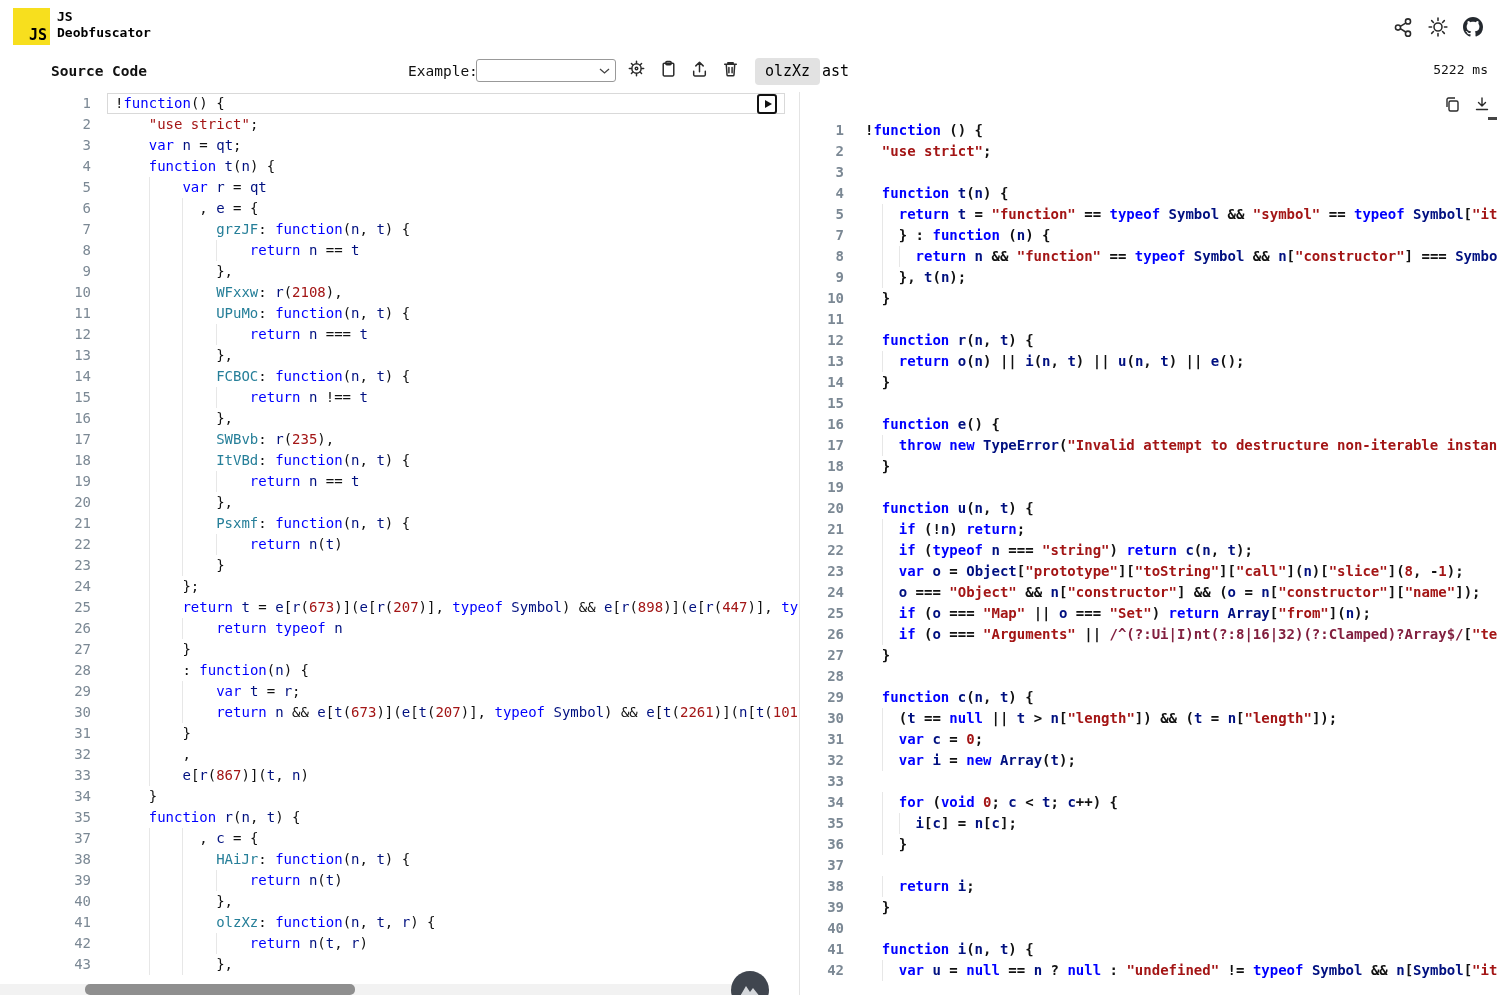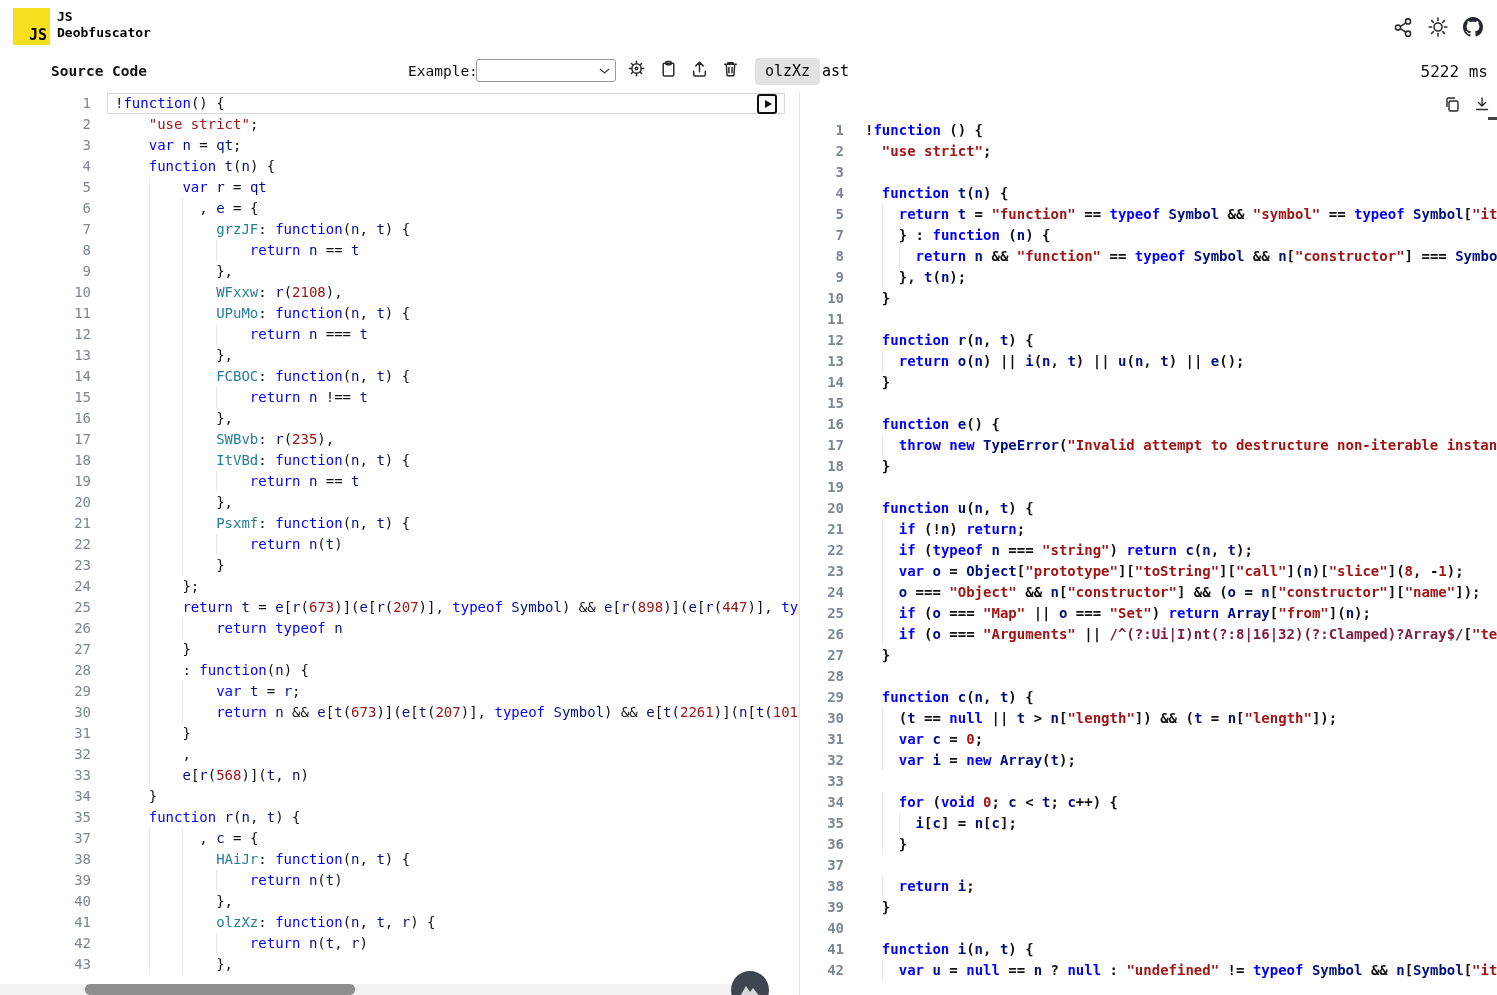--- a/index.html
+++ b/index.html
@@ -22,21 +22,21 @@
           border-radius:3px;background:#fff;box-sizing:border-box;cursor:pointer;}
   .select .sel-value{position:absolute;left:7px;top:2px;font-size:13px;}
   .select svg{position:absolute;right:5px;top:8px;}
   .tb-icon{position:absolute;top:5px;}
   .tb-icon.i1{left:627px}.tb-icon.i2{left:659px}.tb-icon.i3{left:690px}.tb-icon.i4{left:721px}
   .tab{position:absolute;top:4px;height:27px;line-height:27px;padding:0 10px;font-size:15px;
        border-radius:4px;cursor:pointer;color:#000;}
   .tab.active{background:var(--active_tab_bg);}
   .tab-deob{left:755px;}
   .tab-ast{left:812px;}
-  .timing{position:absolute;right:9px;top:8px;font-size:16px;}
+  .timing{position:absolute;right:9px;top:8px;font-size:13px;}
 
   
   .editor{position:absolute;top:92px;bottom:0;overflow:hidden;background:#fff;box-sizing:border-box;margin-left:47px;}
   #src-editor{left:0;width:753px;border-right:1px solid #e4e4e4;padding-top:1px;}
   #out-editor{left:770px;right:0;padding-top:28px;font-weight:bold;}
   .code-line{position:relative;height:21px;white-space:pre;
              font-size:14px;line-height:21px;color:var(--punctuation);}
   .ln{display:inline-block;text-align:right;color:var(--line_number);}
   #src-editor .ln{width:44px;margin-right:24px;}
   #out-editor .ln{width:27px;margin-right:21px;}
@@ -164,21 +164,21 @@
       <div class="code-line"><span class="guide" style="left: 101.72px;"></span><span class="guide" style="left: 135.44px;"></span><span class="ln">23</span><span><span>            </span><span>}</span></span></div>
       <div class="code-line"><span class="guide" style="left: 101.72px;"></span><span class="ln">24</span><span><span>        </span><span>};</span></span></div>
       <div class="code-line"><span class="guide" style="left: 101.72px;"></span><span class="ln">25</span><span><span>        </span><span class="tok-kw">return</span><span> </span><span class="tok-ident">t</span><span> </span><span>=</span><span> </span><span class="tok-ident">e</span><span>[</span><span class="tok-ident">r</span><span>(</span><span class="tok-num">673</span><span>)](</span><span class="tok-ident">e</span><span>[</span><span class="tok-ident">r</span><span>(</span><span class="tok-num">207</span><span>)],</span><span> </span><span class="tok-kw">typeof</span><span> </span><span class="tok-ident">Symbol</span><span>)</span><span> </span><span>&amp;&amp;</span><span> </span><span class="tok-ident">e</span><span>[</span><span class="tok-ident">r</span><span>(</span><span class="tok-num">898</span><span>)](</span><span class="tok-ident">e</span><span>[</span><span class="tok-ident">r</span><span>(</span><span class="tok-num">447</span><span>)],</span><span> </span><span class="tok-kw">typeof</span></span></div>
       <div class="code-line"><span class="guide" style="left: 101.72px;"></span><span class="guide" style="left: 135.44px;"></span><span class="ln">26</span><span><span>            </span><span class="tok-kw">return</span><span> </span><span class="tok-kw">typeof</span><span> </span><span class="tok-ident">n</span></span></div>
       <div class="code-line"><span class="guide" style="left: 101.72px;"></span><span class="ln">27</span><span><span>        </span><span>}</span></span></div>
       <div class="code-line"><span class="guide" style="left: 101.72px;"></span><span class="ln">28</span><span><span>        </span><span>:</span><span> </span><span class="tok-kw">function</span><span>(</span><span class="tok-ident">n</span><span>)</span><span> </span><span>{</span></span></div>
       <div class="code-line"><span class="guide" style="left: 101.72px;"></span><span class="guide" style="left: 135.44px;"></span><span class="ln">29</span><span><span>            </span><span class="tok-kw">var</span><span> </span><span class="tok-ident">t</span><span> </span><span>=</span><span> </span><span class="tok-ident">r</span><span>;</span></span></div>
       <div class="code-line"><span class="guide" style="left: 101.72px;"></span><span class="guide" style="left: 135.44px;"></span><span class="ln">30</span><span><span>            </span><span class="tok-kw">return</span><span> </span><span class="tok-ident">n</span><span> </span><span>&amp;&amp;</span><span> </span><span class="tok-ident">e</span><span>[</span><span class="tok-ident">t</span><span>(</span><span class="tok-num">673</span><span>)](</span><span class="tok-ident">e</span><span>[</span><span class="tok-ident">t</span><span>(</span><span class="tok-num">207</span><span>)],</span><span> </span><span class="tok-kw">typeof</span><span> </span><span class="tok-ident">Symbol</span><span>)</span><span> </span><span>&amp;&amp;</span><span> </span><span class="tok-ident">e</span><span>[</span><span class="tok-ident">t</span><span>(</span><span class="tok-num">2261</span><span>)](</span><span class="tok-ident">n</span><span>[</span><span class="tok-ident">t</span><span>(</span><span class="tok-num">1015</span></span></div>
       <div class="code-line"><span class="guide" style="left: 101.72px;"></span><span class="ln">31</span><span><span>        </span><span>}</span></span></div>
       <div class="code-line"><span class="guide" style="left: 101.72px;"></span><span class="ln">32</span><span><span>        </span><span>,</span></span></div>
-      <div class="code-line"><span class="guide" style="left: 101.72px;"></span><span class="ln">33</span><span><span>        </span><span class="tok-ident">e</span><span>[</span><span class="tok-ident">r</span><span>(</span><span class="tok-num">568</span><span>)](</span><span class="tok-ident">t</span><span>,</span><span> </span><span class="tok-ident">n</span><span>)</span></span></div>
+      <div class="code-line"><span class="guide" style="left: 101.72px;"></span><span class="ln">33</span><span><span>        </span><span class="tok-ident">e</span><span>[</span><span class="tok-ident">r</span><span>(</span><span class="tok-num">867</span><span>)](</span><span class="tok-ident">t</span><span>,</span><span> </span><span class="tok-ident">n</span><span>)</span></span></div>
       <div class="code-line"><span class="ln">34</span><span><span>    </span><span>}</span></span></div>
       <div class="code-line"><span class="ln">35</span><span><span>    </span><span class="tok-kw">function</span><span> </span><span class="tok-ident">r</span><span>(</span><span class="tok-ident">n</span><span>,</span><span> </span><span class="tok-ident">t</span><span>)</span><span> </span><span>{</span></span></div>
       <div class="code-line"><span class="guide" style="left: 101.72px;"></span><span class="guide" style="left: 135.44px;"></span><span class="ln">37</span><span><span>          </span><span>,</span><span> </span><span class="tok-ident">c</span><span> </span><span>=</span><span> </span><span>{</span></span></div>
       <div class="code-line"><span class="guide" style="left: 101.72px;"></span><span class="guide" style="left: 135.44px;"></span><span class="ln">38</span><span><span>            </span><span class="tok-prop">HAiJr</span><span>:</span><span> </span><span class="tok-kw">function</span><span>(</span><span class="tok-ident">n</span><span>,</span><span> </span><span class="tok-ident">t</span><span>)</span><span> </span><span>{</span></span></div>
       <div class="code-line"><span class="guide" style="left: 101.72px;"></span><span class="guide" style="left: 135.44px;"></span><span class="guide" style="left: 169.16px;"></span><span class="ln">39</span><span><span>                </span><span class="tok-kw">return</span><span> </span><span class="tok-ident">n</span><span>(</span><span class="tok-ident">t</span><span>)</span></span></div>
       <div class="code-line"><span class="guide" style="left: 101.72px;"></span><span class="guide" style="left: 135.44px;"></span><span class="ln">40</span><span><span>            </span><span>},</span></span></div>
       <div class="code-line"><span class="guide" style="left: 101.72px;"></span><span class="guide" style="left: 135.44px;"></span><span class="ln">41</span><span><span>            </span><span class="tok-prop">olzXz</span><span>:</span><span> </span><span class="tok-kw">function</span><span>(</span><span class="tok-ident">n</span><span>,</span><span> </span><span class="tok-ident">t</span><span>,</span><span> </span><span class="tok-ident">r</span><span>)</span><span> </span><span>{</span></span></div>
       <div class="code-line"><span class="guide" style="left: 101.72px;"></span><span class="guide" style="left: 135.44px;"></span><span class="guide" style="left: 169.16px;"></span><span class="ln">42</span><span><span>                </span><span class="tok-kw">return</span><span> </span><span class="tok-ident">n</span><span>(</span><span class="tok-ident">t</span><span>,</span><span> </span><span class="tok-ident">r</span><span>)</span></span></div>
       <div class="code-line"><span class="guide" style="left: 101.72px;"></span><span class="guide" style="left: 135.44px;"></span><span class="ln">43</span><span><span>            </span><span>},</span></span></div>
     </div>

